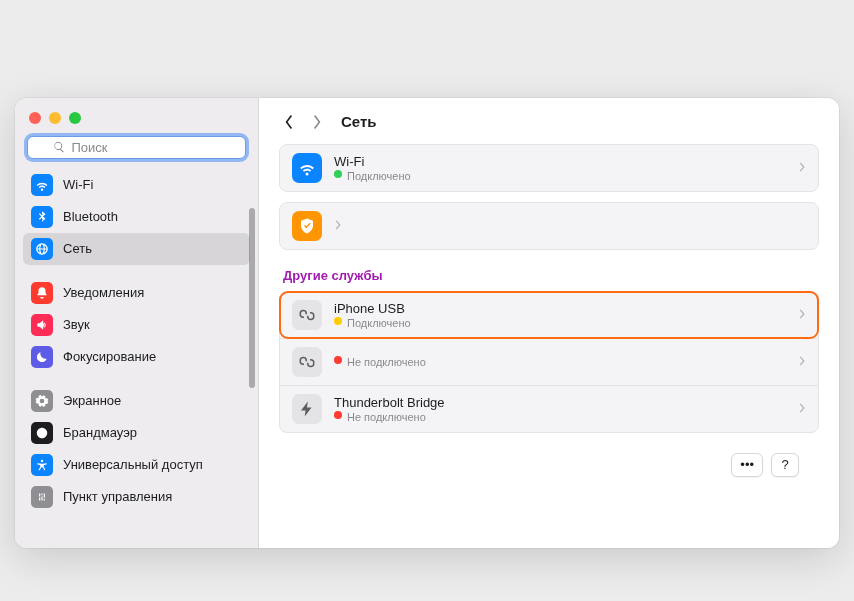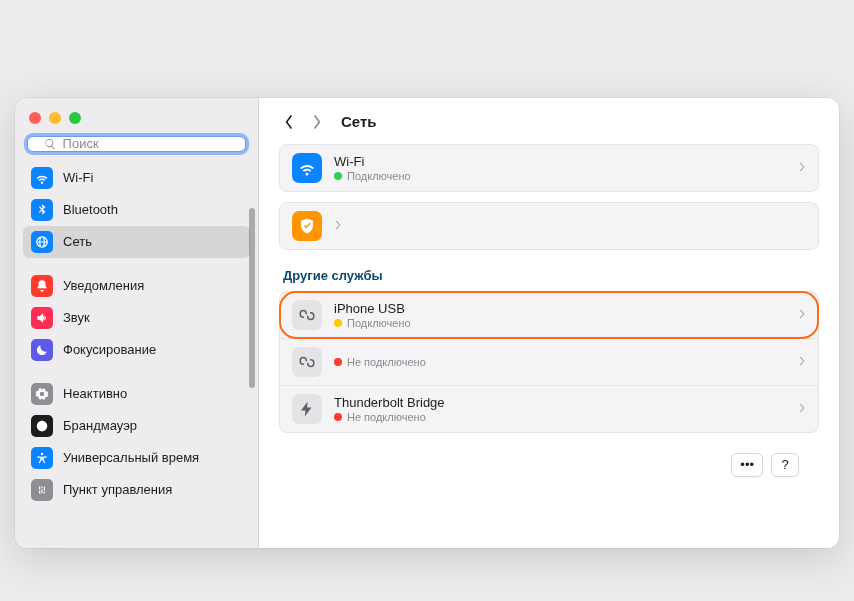--- a/index.html
+++ b/index.html
@@ -41,22 +41,22 @@
 .dot.red { background: #ff5f57; }
 .dot.yellow { background: #febc2e; }
 .dot.green { background: #28c840; }
 .search-wrap { padding: 6px 12px 10px 12px; }
 .search {
   display: flex;
   align-items: center;
   background: #fff;
   border: 1px solid #c9c7cb;
   border-radius: 6px;
-  padding: 4px 16px;
-  height: 16px;
+  padding: 4px 25px;
+  height: 23px;
   box-shadow: 0 0 0 3px #93b7f2;
   border-color: #6e9be8;
 }
 .search svg { width: 14px; height: 14px; fill: #8a8a8e; margin-right: 6px; }
 .search input {
   border: none; outline: none; background: transparent;
   font-size: 13px; color: #333; width: 100%;
 }
 .search input::placeholder { color: #8a8a8e; }
 .side-scroll {
@@ -130,46 +130,46 @@
   align-items: center;
   padding: 8px 12px;
   gap: 12px;
   cursor: default;
   position: relative;
 }
 .row + .row { border-top: 1px solid #e4e3e6; }
 .row.highlight {
   outline: 2.5px solid #ff6a13;
   outline-offset: -1px;
-  border-radius: 16px;
+  border-radius: 8px;
   z-index: 2;
 }
 .row-icon {
   width: 30px; height: 30px;
   border-radius: 7px;
   display: flex; align-items: center; justify-content: center;
   flex-shrink: 0;
 }
 .row-icon svg { width: 18px; height: 18px; fill: #fff; }
 .row-icon.gray svg { fill: #5f5f63; }
 .row-body { flex: 1; display: flex; flex-direction: column; gap: 1px; }
 .row-title { font-size: 13px; color: #1d1d1f; font-weight: 500; }
-.row-sub { font-size: 11px; color: #8a8a8e; display: flex; align-items: center; gap: 5px; }
+.row-sub { font-size: 11px; color: #8a8a8e; display: flex; align-items: flex-start; gap: 5px; }
 .status-dot { width: 8px; height: 8px; border-radius: 50%; display: inline-block; }
 .status-dot.green { background: #30d158; }
 .status-dot.yellow { background: #ffcc00; }
 .status-dot.red { background: #ff3b30; }
 .status-dot.gray { background: #b0b0b4; }
 .chev { color: #b0b0b4; }
 .chev svg { width: 8px; height: 12px; stroke: currentColor; fill: none; stroke-width: 2; }
 
 .section-title {
   font-size: 13px;
   font-weight: 700;
-  color: #0c4a6e;
+  color: #a21caf;
   margin: 18px 4px 8px 4px;
 }
 
 .footer {
   display: flex;
   justify-content: flex-end;
   gap: 8px;
   padding: 10px 20px 0 20px;
 }
 .footer-btn {
@@ -257,39 +257,39 @@
             <span>Фокусирование</span>
           </div>
         </div>
       <div class="side-group" id="sg3">
           <div class="side-item">
             <div class="side-icon" style="background: rgb(142, 142, 147);">
               <svg viewBox="0 0 24 24">
                 <path d="M12 8a4 4 0 100 8 4 4 0 000-8zm9 4l2 1.5-2 3.5-2.4-.5a8 8 0 01-1.3 1.3l.5 2.4-3.5 2L13 20a8 8 0 01-2 0l-1.3 2-3.5-2 .5-2.4a8 8 0 01-1.3-1.3L3 16.5 1 13l2-1.5V12v-.5L1 10l2-3.5 2.4.5a8 8 0 011.3-1.3L6.2 3.3l3.5-2L11 4a8 8 0 012 0l1.3-2 3.5 2-.5 2.4a8 8 0 011.3 1.3l2.4-.5 2 3.5-2 1.5v1z"></path>
               </svg>
             </div>
-            <span>Неактивно</span>
+            <span>Экранное</span>
           </div>
           <div class="side-item">
             <div class="side-icon" style="background: rgb(29, 29, 31);">
               <svg viewBox="0 0 24 24">
                 <circle cx="12" cy="12" r="9"></circle>
                 <path d="M12 3v18" stroke="#fff" stroke-width="2"></path>
               </svg>
             </div>
             <span>Брандмауэр</span>
           </div>
           <div class="side-item">
             <div class="side-icon" style="background: rgb(10, 132, 255);">
               <svg viewBox="0 0 24 24">
                 <circle cx="12" cy="5" r="2"></circle>
                 <path d="M4 9l8 1 8-1v2l-5 1v3l3 6h-2l-3-5h-2l-3 5H6l3-6v-3L4 11V9z"></path>
               </svg>
             </div>
-            <span>Универсальный время</span>
+            <span>Универсальный доступ</span>
           </div>
           <div class="side-item">
             <div class="side-icon" style="background: rgb(142, 142, 147);">
               <svg viewBox="0 0 24 24">
                 <path d="M7 6h2v5H7V6zm0 7h2v5H7v-5zm4-7h2v3h-2V6zm0 5h2v7h-2v-7zm4-5h2v7h-2V6zm0 9h2v3h-2v-3z"></path>
               </svg>
             </div>
             <span>Пункт управления</span>
           </div>
         </div>

